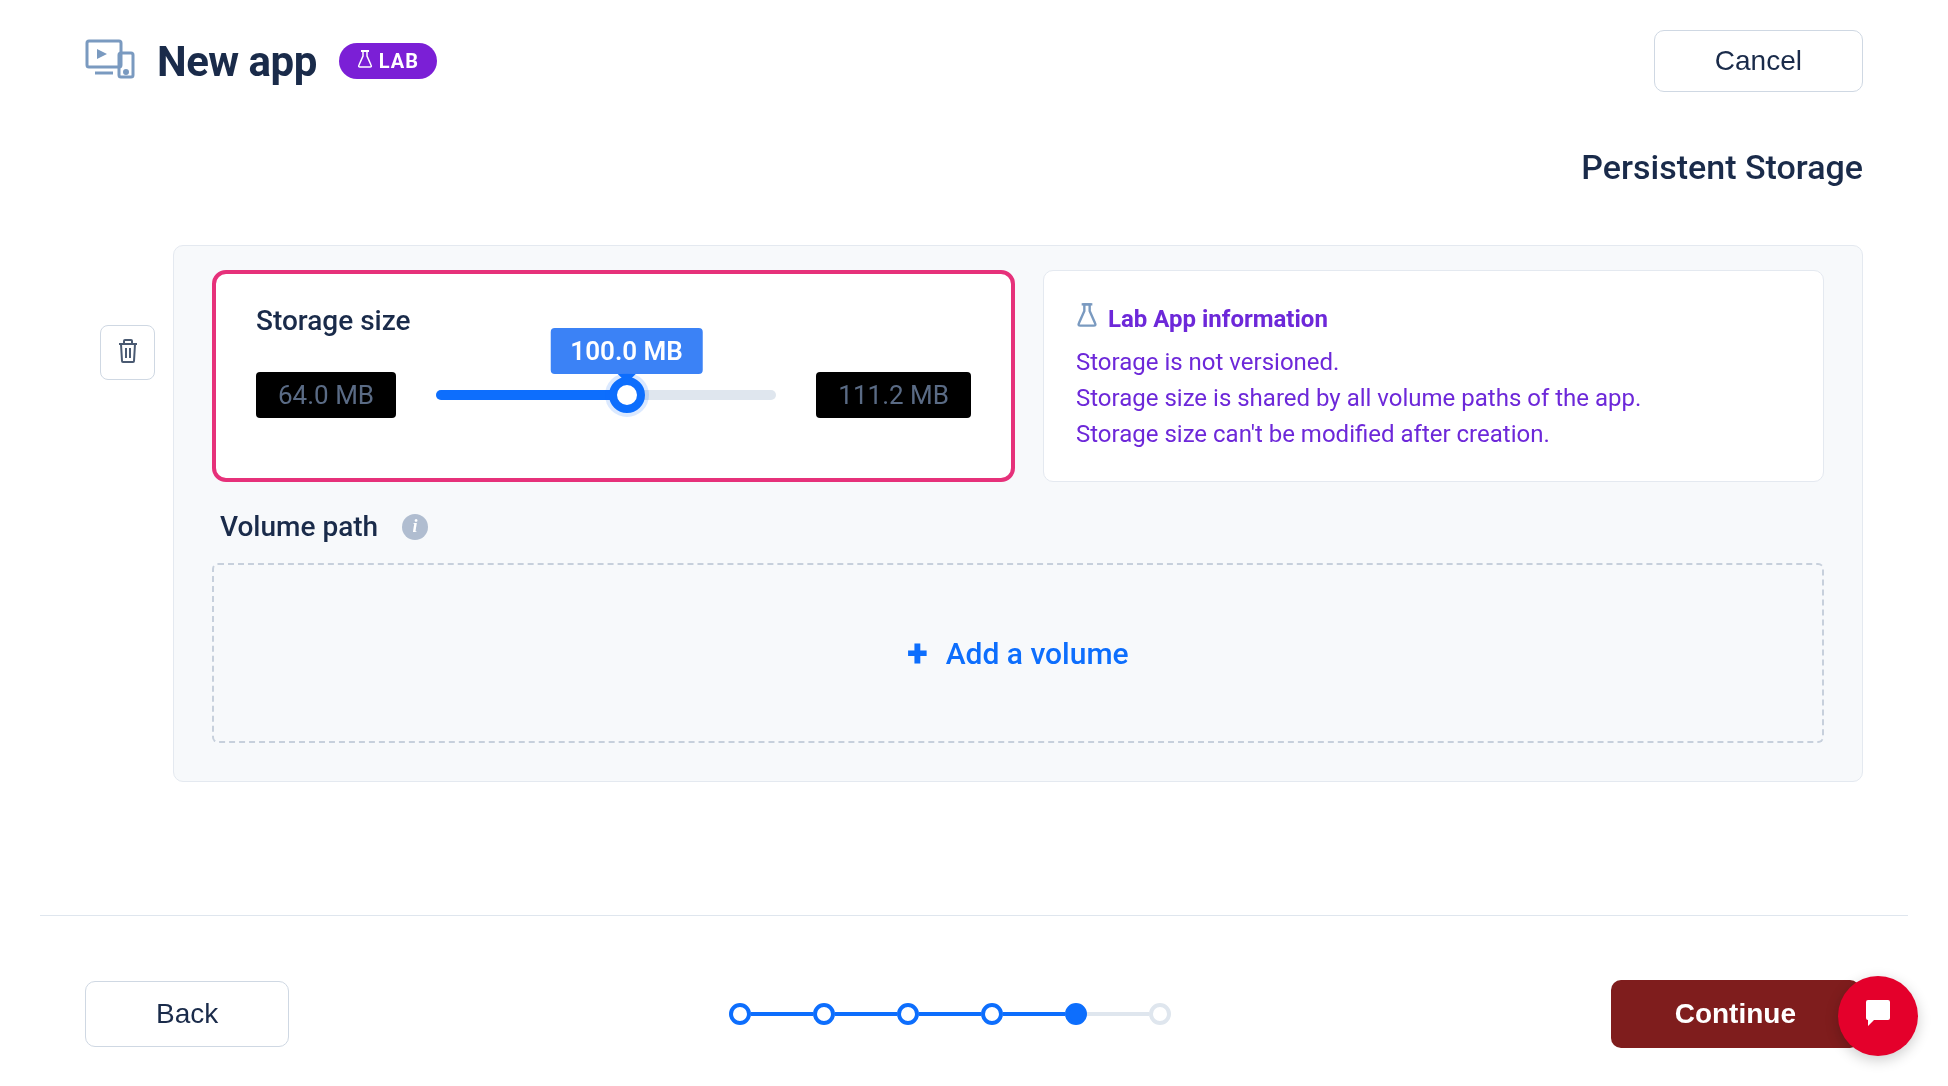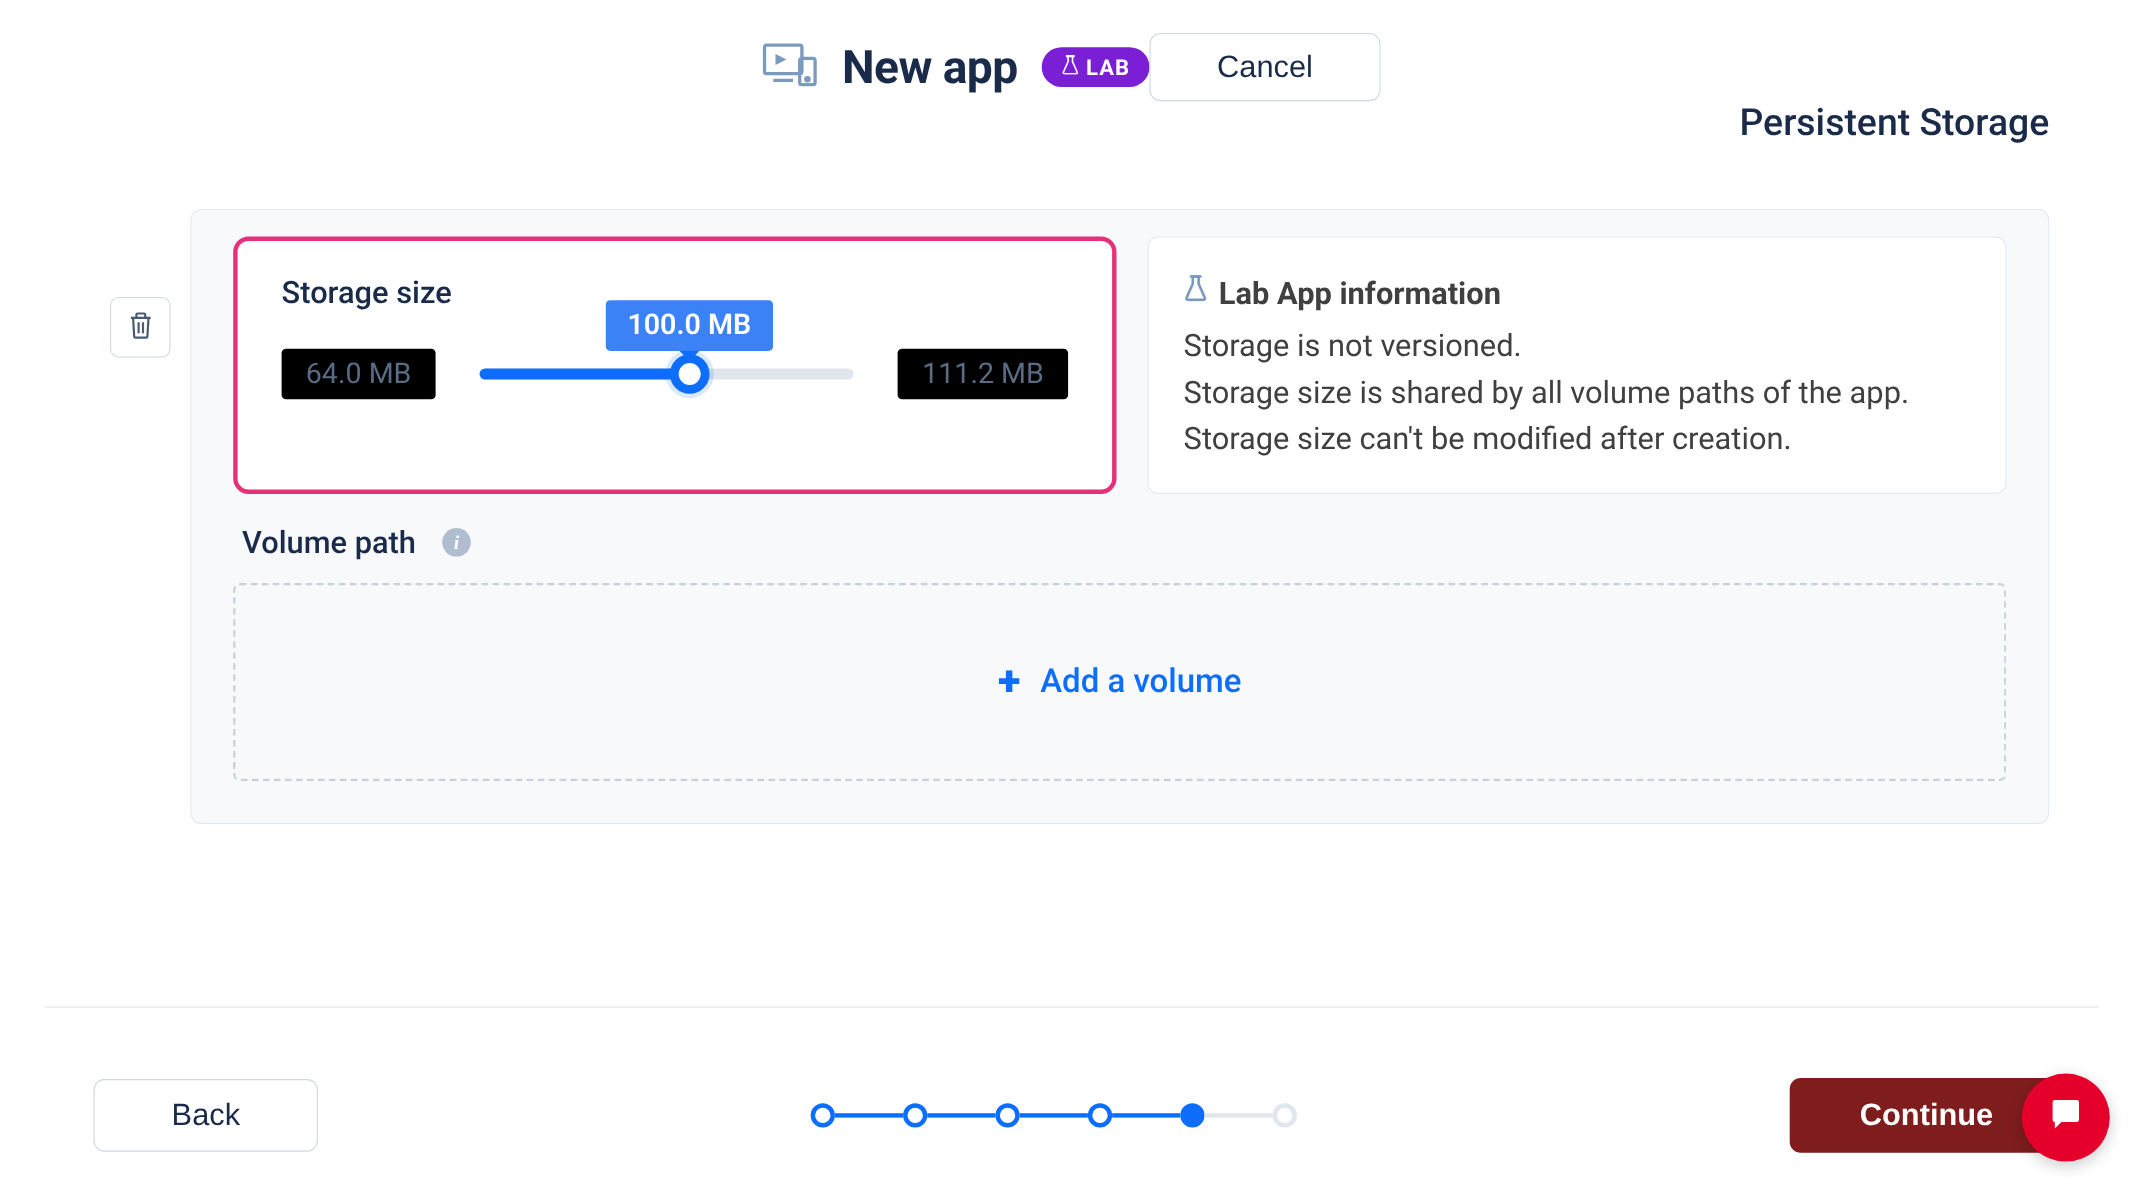--- a/index.html
+++ b/index.html
@@ -8,21 +8,22 @@
     background: #fff;
     color: #1a2b4a;
     width: 1948px;
     height: 1086px;
     position: relative;
     padding: 30px 85px 40px 85px;
   }
   .header-row {
     display: flex;
     align-items: center;
-    justify-content: center;
+    justify-content: space-between;
+    margin-bottom: 55px;
   }
   .title-group {
     display: flex;
     align-items: center;
     gap: 22px;
   }
   .app-icon {
     color: #7a9ac0;
   }
   .page-title {
@@ -173,23 +174,23 @@
     transform: translateX(-50%);
     border: 9px solid transparent;
     border-top-color: #0d6efd;
   }
   .info-panel {
     flex: 1;
     background: #fff;
     border: 1px solid #e4e9f0;
     border-radius: 10px;
     padding: 28px 32px;
-    font-size: 28px;
+    font-size: 24px;
     line-height: 1.5;
-    color: #404040;
+    color: #6d28d9;
   }
   .info-title {
     font-weight: 700;
     display: inline-flex;
     align-items: center;
     gap: 10px;
     margin-bottom: 6px;
   }
   .info-title .flask-icon { color: #7a9ac0; font-size: 26px; }
   .volume-label-row {
@@ -238,21 +239,21 @@
     position: absolute;
     left: 40px;
     right: 40px;
     top: 915px;
     height: 1px;
     background: #dfe6ee;
   }
   .footer-row {
     position: absolute;
     left: 85px;
-    right: 72px;
+    right: 88px;
     bottom: 38px;
     display: flex;
     align-items: center;
     justify-content: space-between;
   }
   .back-btn {
     border: 1px solid #cfd8e3;
     background: #fff;
     color: #1a2b4a;
     font-size: 28px;

